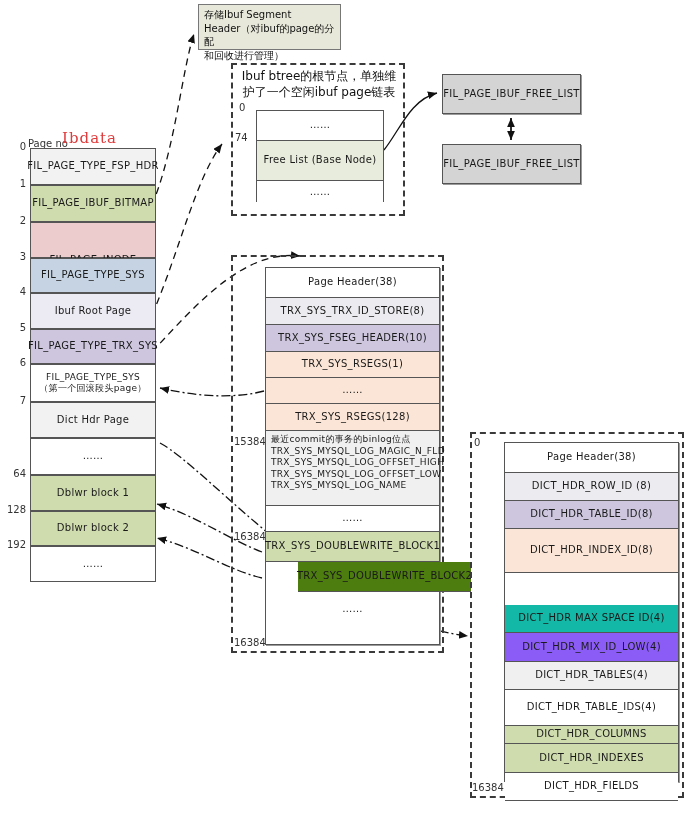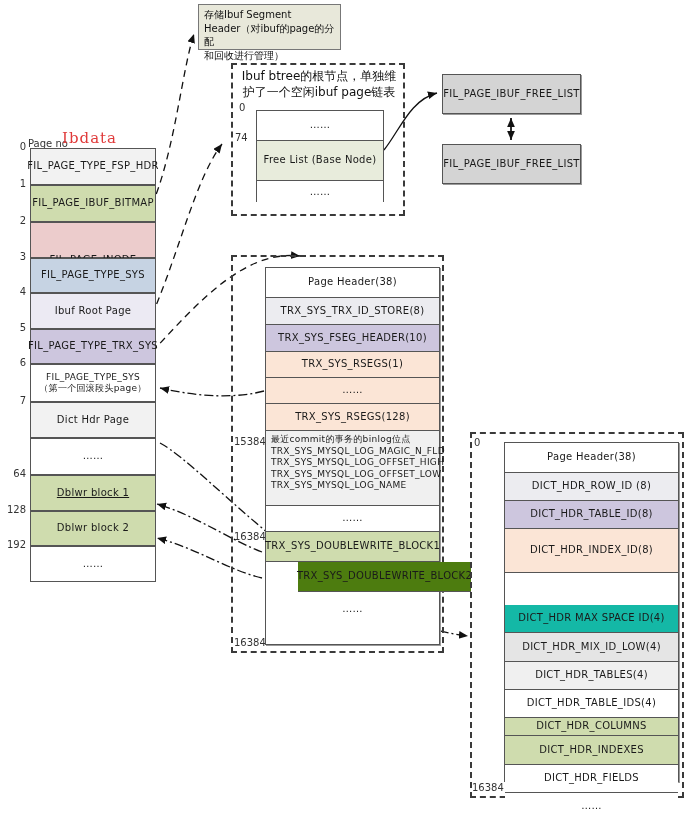--- a/index.html
+++ b/index.html
@@ -94,21 +94,21 @@
     </div>
     <div class="pno abs" style="left: 0px; top: 357px;">6</div>
     <div class="blk abs" style="left: 30px; top: 402px; width: 126px; height: 36px; background: rgb(242, 242, 242);">
       <span style="font-size: 10px;">Dict Hdr Page</span>
     </div>
     <div class="pno abs" style="left: 0px; top: 395px;">7</div>
     <div class="blk abs" style="left: 30px; top: 438px; width: 126px; height: 37px; background: rgb(255, 255, 255);">
       <span style="font-size: 10px;">……</span>
     </div>
     <div class="blk abs" style="left: 30px; top: 475px; width: 126px; height: 36px; background: rgb(207, 220, 174);">
-      <span style="font-size: 10px; text-decoration: underline;">Dblwr block 1</span>
+      <span style="font-size: 10px;">Dblwr block 1</span>
     </div>
     <div class="pno abs" style="left: 0px; top: 468px;">64</div>
     <div class="blk abs" style="left: 30px; top: 511px; width: 126px; height: 35px; background: rgb(207, 220, 174);">
       <span style="font-size: 10px;">Dblwr block 2</span>
     </div>
     <div class="pno abs" style="left: 0px; top: 504px;">128</div>
     <div class="blk abs" style="left: 30px; top: 546px; width: 126px; height: 36px; background: rgb(255, 255, 255);">
       <span style="font-size: 10px;">……</span>
     </div>
     <div class="pno abs" style="left: 0px; top: 539px;">192</div>
@@ -197,27 +197,27 @@
     </div>
     <div class="blk" style="height: 28px; background: rgb(205, 198, 222);">
       <span>DICT_HDR_TABLE_ID(8)</span>
     </div>
     <div class="blk" style="height: 44px; background: rgb(251, 229, 214);">
       <span>DICT_HDR_INDEX_ID(8)</span>
     </div>
     <div class="blk" style="height: 28px; background: #14b8a6; margin-top: 32px;">
       <span>DICT_HDR MAX SPACE ID(4)</span>
     </div>
-    <div class="blk" style="height: 29px; background: #e5e5e5;">
+    <div class="blk" style="height: 29px; background: #8b5cf6;">
       <span>DICT_HDR_MIX_ID_LOW(4)</span>
     </div>
     <div class="blk" style="height: 28px; background: rgb(240, 240, 240);">
       <span>DICT_HDR_TABLES(4)</span>
     </div>
-    <div class="blk" style="height: 28px; background: rgb(255, 255, 255);">
+    <div class="blk" style="height: 36px; background: rgb(255, 255, 255);">
       <span>DICT_HDR_TABLE_IDS(4)</span>
     </div>
     <div class="blk" style="height: 18px; background: rgb(207, 220, 174);">
       <span>DICT_HDR_COLUMNS</span>
     </div>
     <div class="blk" style="height: 29px; background: rgb(207, 220, 174);">
       <span>DICT_HDR_INDEXES</span>
     </div>
     <div class="blk" style="height: 28px; background: rgb(255, 255, 255);">
       <span>DICT_HDR_FIELDS</span>

